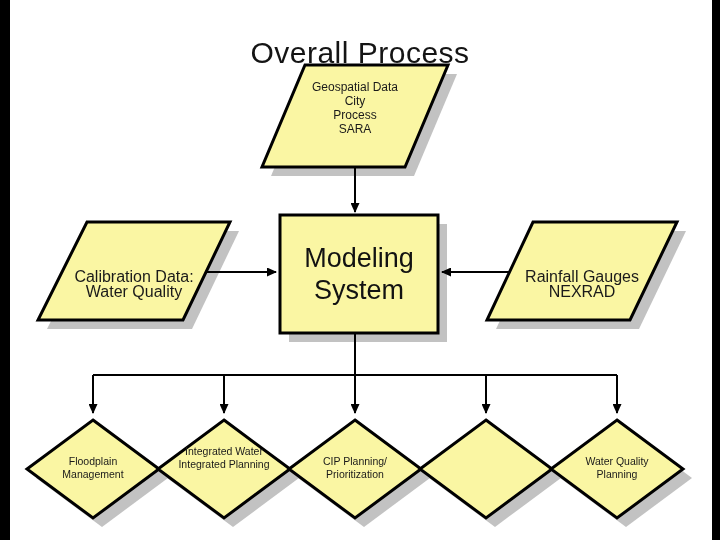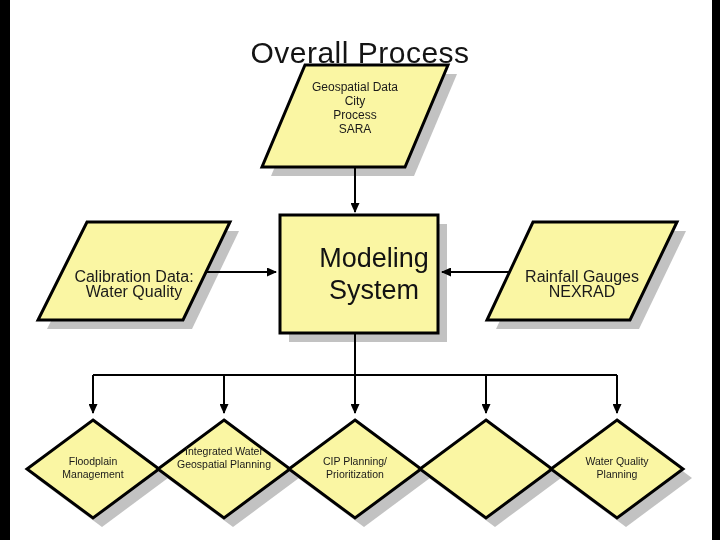--- a/index.html
+++ b/index.html
@@ -102,38 +102,38 @@
     <span class="ln">City</span>
     <span class="ln">Process</span>
     <span class="ln">SARA</span>
   </div>
 
   <div class="label para" style="left:34px; top:249px; width:200px;">
     <span class="ln">Calibration Data:</span>
     <span class="ln">Water Quality</span>
   </div>
 
-  <div class="label big" style="left:280px; top:242px; width:158px;padding-left:15px;">
+  <div class="label big" style="left:280px; top:242px; width:158px;">
     <span class="ln">Modeling</span>
     <span class="ln">System</span>
   </div>
 
   <div class="label para" style="left:482px; top:249px; width:200px;">
     <span class="ln">Rainfall Gauges</span>
     <span class="ln">NEXRAD</span>
   </div>
 
   <div class="label dia" style="left:33px; top:455px; width:120px;">
     <span class="ln">Floodplain</span>
     <span class="ln">Management</span>
   </div>
 
   <div class="label dia" style="left:164px; top:445px; width:120px;">
     <span class="ln">Integrated Water</span>
-    <span class="ln">Geospatial Planning</span>
+    <span class="ln">Integrated Planning</span>
   </div>
 
   <div class="label dia" style="left:295px; top:455px; width:120px;">
     <span class="ln">CIP Planning/</span>
     <span class="ln">Prioritization</span>
   </div>
 
 
   <div class="label dia" style="left:557px; top:455px; width:120px;">
     <span class="ln">Water Quality</span>

